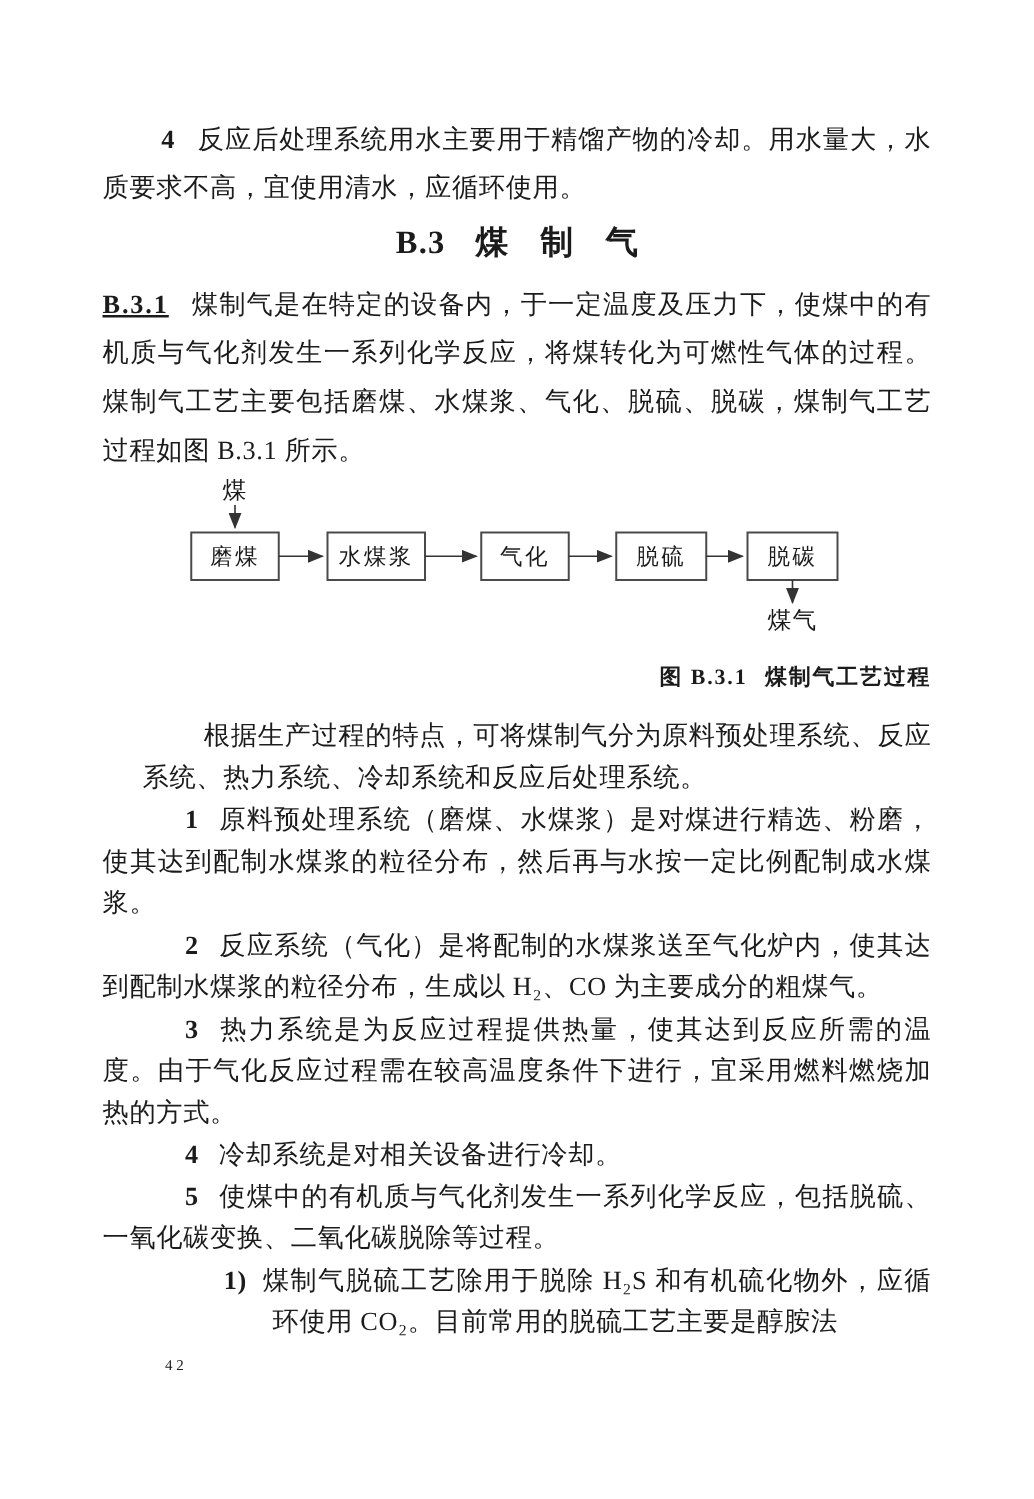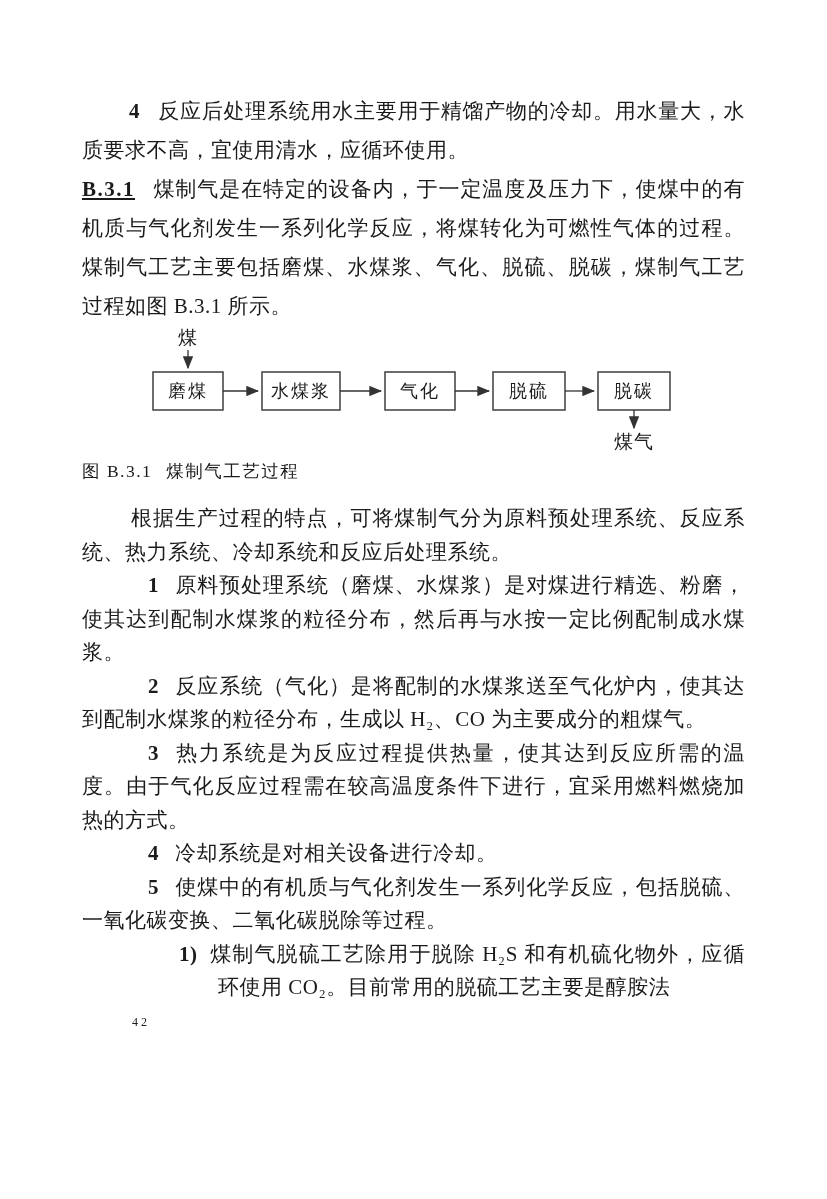--- a/index.html
+++ b/index.html
@@ -28,29 +28,29 @@
     font-weight:bold; text-align:center;
     letter-spacing:1px;
   }
   .h-title { margin-left:24px; letter-spacing:26px; margin-right:-26px; }
 
   .clause-num { font-weight:bold; letter-spacing:1.5px; margin-right:18px;text-decoration:underline; }
 
   figure { margin:0; }
   figure svg { display:block; }
   figcaption {
-    text-align:left; font-weight:normal;
+    text-align:right; font-weight:bold;
     font-size:17.5px; line-height:22px;
-    margin-top:8px; letter-spacing:1.5px;
+    margin-top:24px; letter-spacing:1.5px;
   }
   .cap-text { margin-left:14px; }
 
   .lower { margin-top:20px; }
   .lower .para { line-height:33.5px; }
-  .indent-plain { text-indent:49px; }
+  .indent-plain { text-indent:49px;margin-left:32px; }
   .item { text-indent:66px; }
   .item .num { margin-right:16px; }
   .sub-item { padding-left:136px; text-indent:-39px; }
   .sub-item .num { margin-right:12px; }
 
   .page-number {
     margin:10px 0 0 50px;
     font-size:12px; letter-spacing:3px;
   }
 
@@ -61,20 +61,23 @@
 </style>
 </head>
 <body>
 
 <main>
 
   <p class="para indent-intro">
     <span class="num intro-num">4</span><span>反应后处理系统用水主要用于精馏产物的冷却。用水量大，水质要求不高，宜使用清水，应循环使用。</span>
   </p>
 
+  <h2 class="heading">
+    <span class="h-num">B.3</span><span class="h-title">煤制气</span>
+  </h2>
 
   <p class="para">
     <span class="clause-num">B.3.1</span><span>煤制气是在特定的设备内，于一定温度及压力下，使煤中的有机质与气化剂发生一系列化学反应，将煤转化为可燃性气体的过程。煤制气工艺主要包括磨煤、水煤浆、气化、脱硫、脱碳，煤制气工艺过程如图 B.3.1 所示。</span>
   </p>
 
   <figure>
     <svg width="663" height="126" viewBox="0 0 663 126">
       <defs>
         <marker id="arrow" markerWidth="10" markerHeight="8" refX="9" refY="4" orient="auto">
           <path d="M0,0 L10,4 L0,8 z" fill="#333333"></path>

